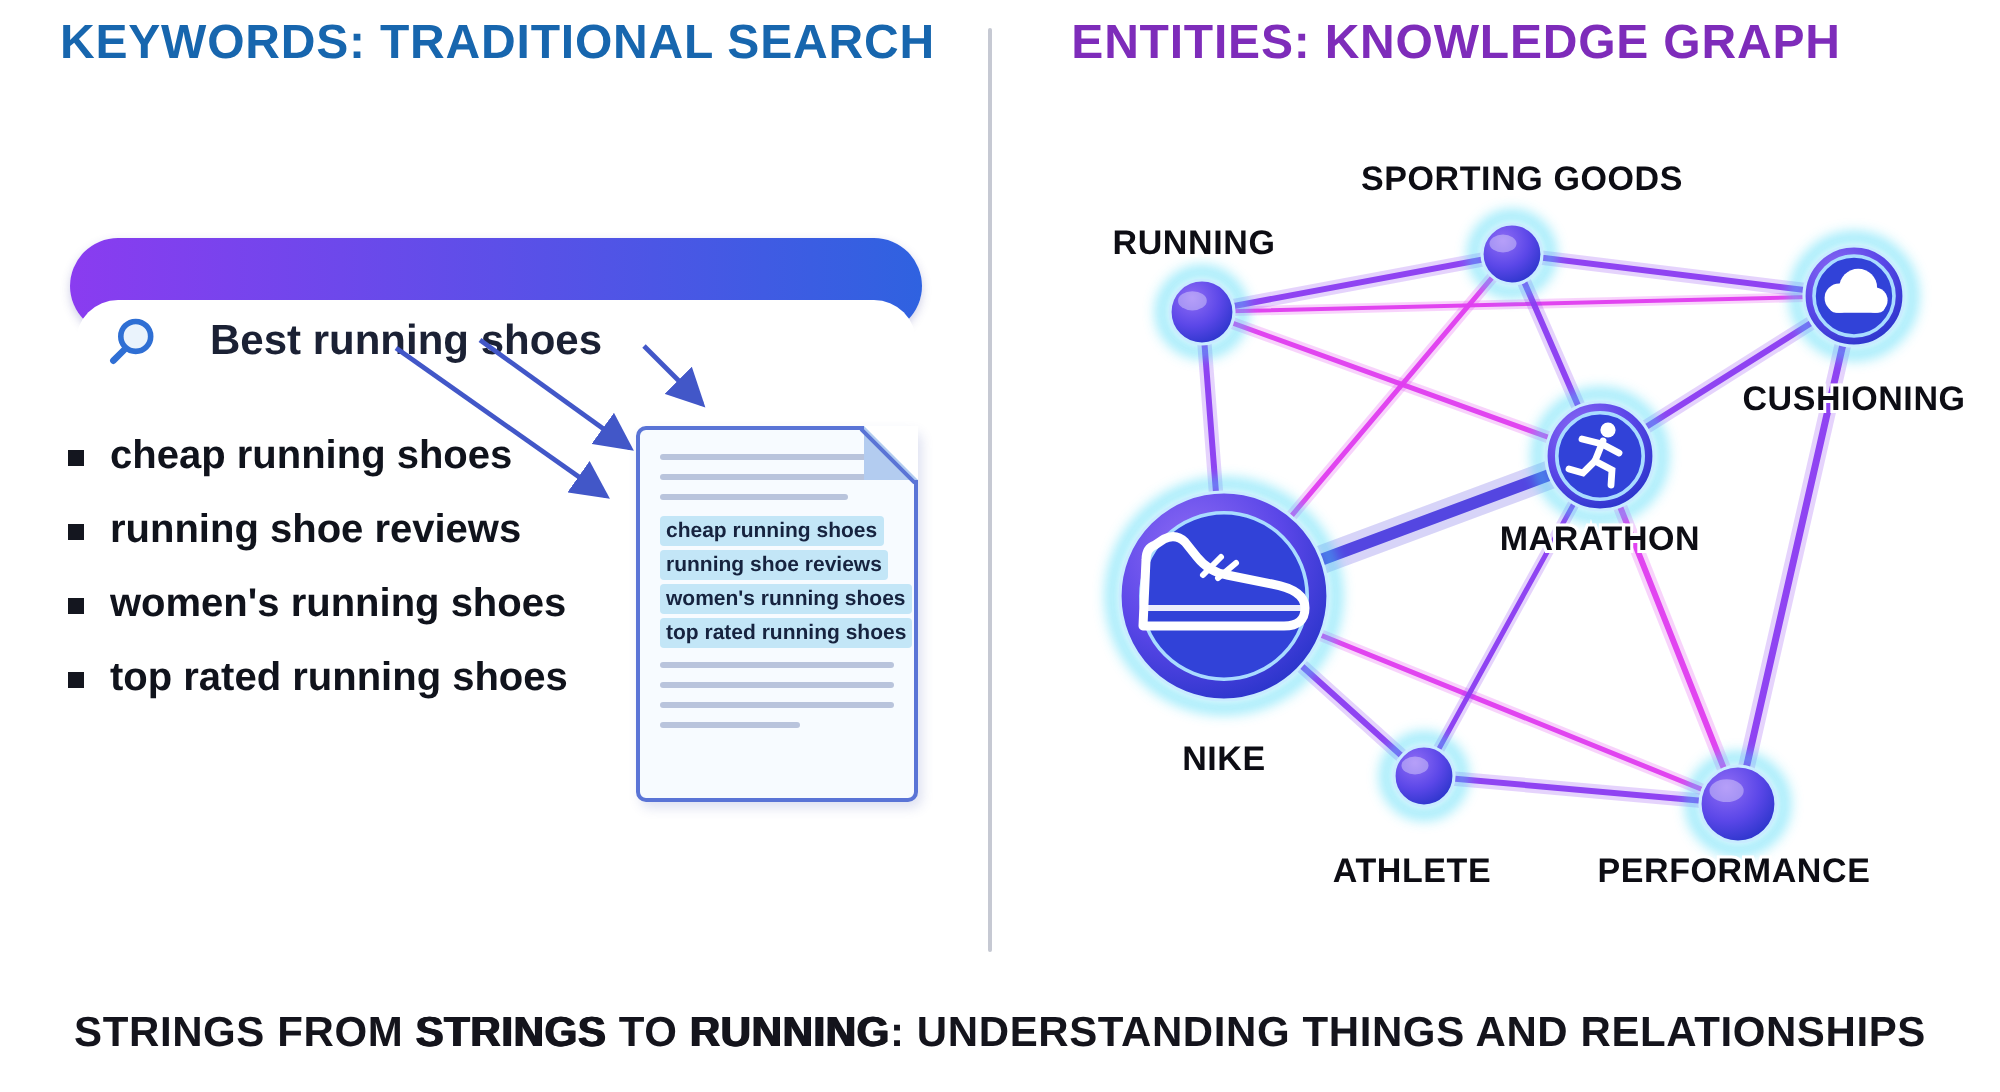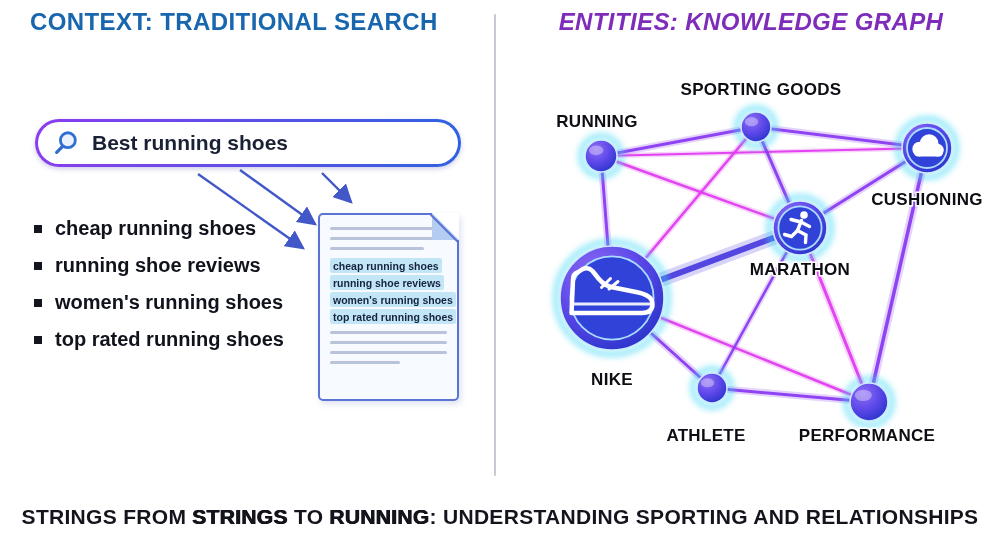--- a/index.html
+++ b/index.html
@@ -1,29 +1,29 @@
 <!DOCTYPE html>
 <html><head>
 <meta charset="utf-8">
 <style>
   * { margin:0; padding:0; box-sizing:border-box; }
   html,body { width:1000px; height:546px; overflow:hidden; }
   body { font-family:"Liberation Sans", sans-serif; background:#ffffff; position:relative; }
 
   .panel-title { position:absolute; top:8px; font-size:24px; font-weight:800; letter-spacing:.4px; white-space:nowrap; }
   .left-title  { left:30px; color:#1766ae; }
-  .right-title { left:506px; width:490px; text-align:center; color:#7e2cba;font-style:italic; }
+  .right-title { left:483px; width:490px; text-align:center; color:#7e2cba; }
 
   
   .search-wrap { position:absolute; left:35px; top:119px; width:426px; height:48px;
     border-radius:25px; padding:3px;
     background:linear-gradient(90deg,#8a3cf0,#2f62e0);
     box-shadow:0 2px 5px rgba(60,60,160,.25); }
   .search-inner { width:100%; height:100%; background:#fff; border-radius:22px;
-    display:flex; align-items:center; padding:0 14px; gap:12px; }
+    display:flex; align-items:center; padding:0 14px; gap:25px;margin-top:28px; }
   .search-query { font-size:21px; font-weight:700; color:#1b2134; white-space:nowrap; }
 
   
   .arrows-svg { position:absolute; left:0; top:0; pointer-events:none; }
 
   
   .keyword-list { position:absolute; left:34px; top:216px; list-style:none; }
   .keyword-list li { display:flex; align-items:center; gap:13px; margin-bottom:12px;
     font-size:20px; line-height:25px; font-weight:700; color:#10131c; white-space:nowrap; }
   .bullet { width:8px; height:8px; background:#14161f; flex:none; }
@@ -55,21 +55,21 @@
 
   
   .footer { position:absolute; left:0; top:505px; width:1000px; text-align:center;
     font-size:21px; font-weight:700; color:#14141c; letter-spacing:.3px; white-space:nowrap; }
   .heavy { text-shadow:.45px 0 0 currentColor, -.45px 0 0 currentColor; }
 </style>
 </head>
 <body>
 
 <section>
-  <h1 class="panel-title left-title">CONTEXT: TRADITIONAL SEARCH</h1>
+  <h1 class="panel-title left-title">KEYWORDS: TRADITIONAL SEARCH</h1>
 
   <div class="search-wrap">
     <div class="search-inner">
       <svg width="28" height="28" viewBox="0 0 30 30">
         <circle cx="17" cy="12" r="8" fill="#eaf3fc" stroke="#2f6fd4" stroke-width="3"></circle>
         <line x1="11" y1="19" x2="5" y2="25" stroke="#2f6fd4" stroke-width="3.5" stroke-linecap="round"></line>
       </svg>
       <span class="search-query">Best running shoes</span>
     </div>
   </div>
@@ -235,14 +235,14 @@
           <circle cx="369" cy="347" r="23" fill="none" stroke="#39d6f6" stroke-width="6" opacity="0.55" filter="url(#softGlow)"></circle>
           <circle cx="369" cy="347" r="19" fill="url(#nodeGrad)" stroke="#c9ecff" stroke-width="1.6"></circle>
           <ellipse cx="363.3" cy="340.35" rx="8.55" ry="5.7" fill="#ffffff" opacity="0.35"></ellipse>
           <text x="367" y="386" text-anchor="middle" class="node-label">PERFORMANCE</text>
         </g>
       </g>
   </svg>
 </section>
 
 <div class="footer">
-  <span>STRINGS FROM </span><span class="heavy">STRINGS</span><span> TO </span><span class="heavy">RUNNING</span><span>: UNDERSTANDING SPORTING AND RELATIONSHIPS</span>
+  <span>STRINGS FROM </span><span class="heavy">STRINGS</span><span> TO </span><span class="heavy">RUNNING</span><span>: UNDERSTANDING THINGS AND RELATIONSHIPS</span>
 </div>
 
 </body></html>

